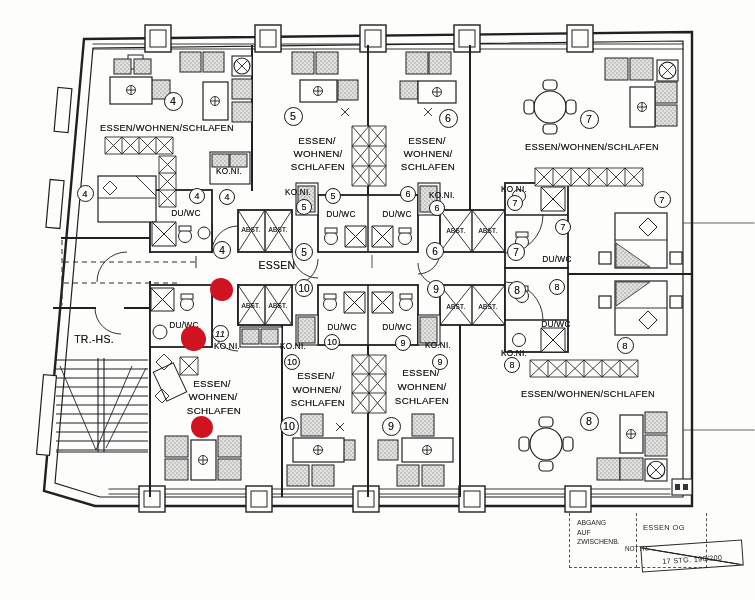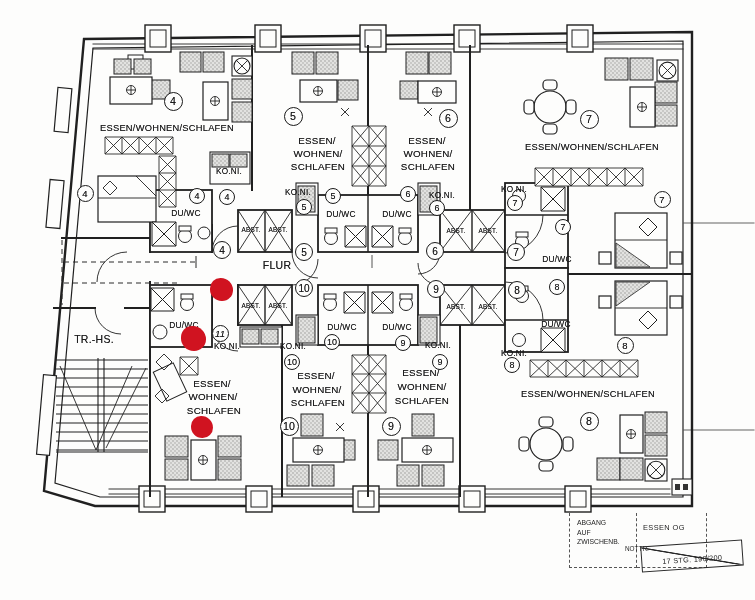--- a/index.html
+++ b/index.html
@@ -364,21 +364,21 @@
       <div class="lbl" style="left: 397px; top: 327px; font-size: 8.4px;">DU/WC</div>
       <div class="lbl" style="left: 556px; top: 324px; font-size: 8.4px;">DU/WC</div>
       <div class="lbl" style="left: 251px; top: 230px; font-size: 6.4px;">ABST.</div>
       <div class="lbl" style="left: 278px; top: 230px; font-size: 6.4px;">ABST.</div>
       <div class="lbl" style="left: 456px; top: 231px; font-size: 6.4px;">ABST.</div>
       <div class="lbl" style="left: 488px; top: 231px; font-size: 6.4px;">ABST.</div>
       <div class="lbl" style="left: 251px; top: 306px; font-size: 6.4px;">ABST.</div>
       <div class="lbl" style="left: 278px; top: 306px; font-size: 6.4px;">ABST.</div>
       <div class="lbl" style="left: 456px; top: 307px; font-size: 6.4px;">ABST.</div>
       <div class="lbl" style="left: 488px; top: 307px; font-size: 6.4px;">ABST.</div>
-      <div class="lbl" style="left: 277px; top: 266px; font-size: 10.5px;">FLUR</div>
+      <div class="lbl" style="left: 277px; top: 266px; font-size: 10.5px;">ESSEN</div>
       <div class="lbl" style="left: 94px; top: 340px; font-size: 10.5px;">TR.-HS.</div>
       <div class="lbl" style="left: 212px; top: 384px; font-size: 9.8px;">ESSEN/</div>
       <div class="lbl" style="left: 213px; top: 397px; font-size: 9.8px;">WOHNEN/</div>
       <div class="lbl" style="left: 214px; top: 411px; font-size: 9.8px;">SCHLAFEN</div>
       <div class="lbl" style="left: 316px; top: 376px; font-size: 9.8px;">ESSEN/</div>
       <div class="lbl" style="left: 317px; top: 390px; font-size: 9.8px;">WOHNEN/</div>
       <div class="lbl" style="left: 318px; top: 403px; font-size: 9.8px;">SCHLAFEN</div>
       <div class="lbl" style="left: 421px; top: 373px; font-size: 9.8px;">ESSEN/</div>
       <div class="lbl" style="left: 422px; top: 387px; font-size: 9.8px;">WOHNEN/</div>
       <div class="lbl" style="left: 422px; top: 401px; font-size: 9.8px;">SCHLAFEN</div>

